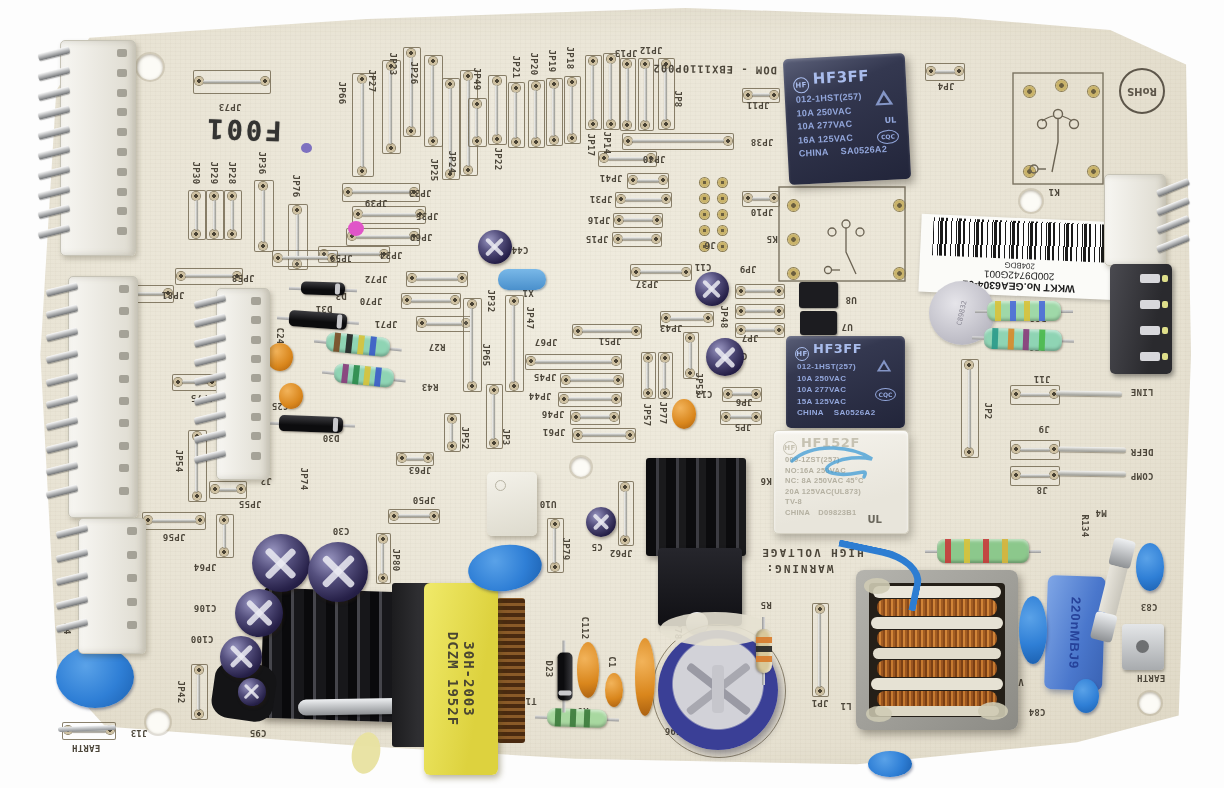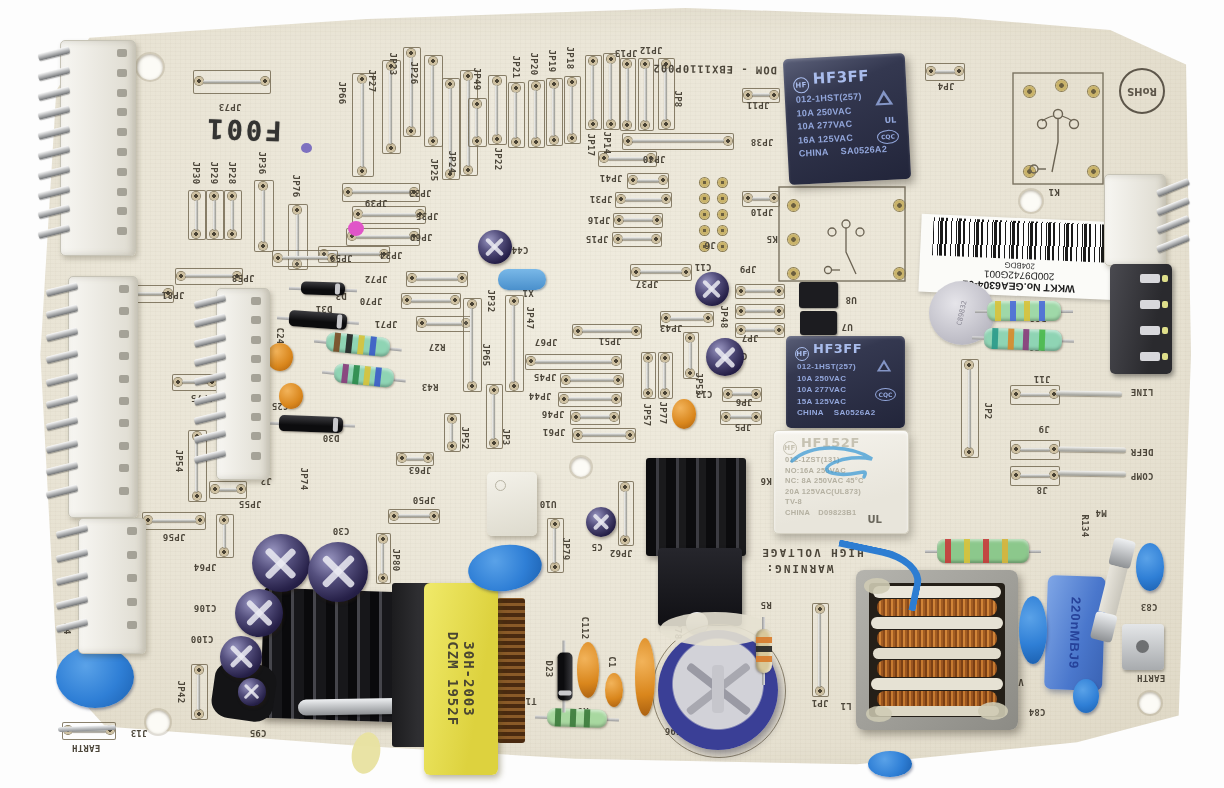--- a/index.html
+++ b/index.html
@@ -702,21 +702,21 @@
           <span>SA0526A2</span>
         </div>
       <span class="tri" style="right:12px;top:22px;transform:scale(.8);"></span>
       <span class="oval" style="right:9px;top:52px;width:19px;height:11px;line-height:11px;">CQC</span>
     </div>
 
     <div class="relay relay-white" style="left:773px;top:430px;width:134px;height:102px;">
       <div class="rbrand" style="font-size:13px;padding-top:4px;color:#c6c2b2;">
         <span class="hflogo" style="width:12px;height:12px;line-height:12px;">HF</span><span>HF152F</span>
       </div>
-      <div class="rrow" style="font-size:7.5px;line-height:1.4;">012-1ZST(131)</div>
+      <div class="rrow" style="font-size:7.5px;line-height:1.4;">009-1ZST(257)</div>
       <div class="rrow" style="font-size:7.5px;line-height:1.4;">NO:16A 250VAC</div>
       <div class="rrow" style="font-size:7.5px;line-height:1.4;">NC: 8A 250VAC  45°C</div>
       <div class="rrow" style="font-size:7.5px;line-height:1.4;">20A 125VAC(UL873)</div>
       <div class="rrow" style="font-size:7.5px;line-height:1.4;">TV-8</div>
       <div class="rrow" style="font-size:7.5px;line-height:1.4;display:flex;gap:8px;">
           <span>CHINA</span>
           <span>D09823B1</span>
         </div>
       <span class="ultxt" style="right:26px;bottom:8px;color:#6a675c;font-size:10px;">UL</span>
       <svg width="134" height="60" style="position:absolute;left:0;top:8px;">

